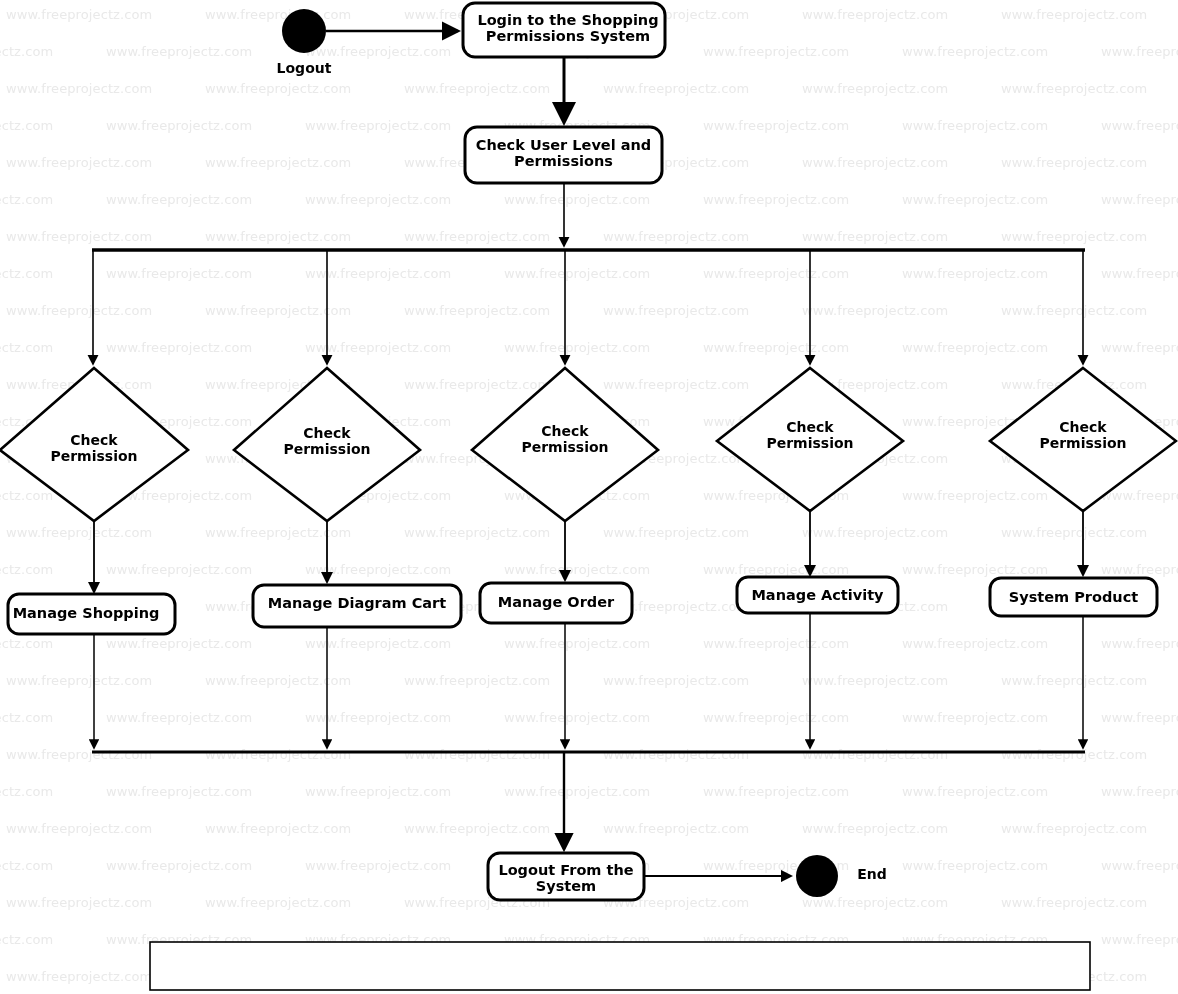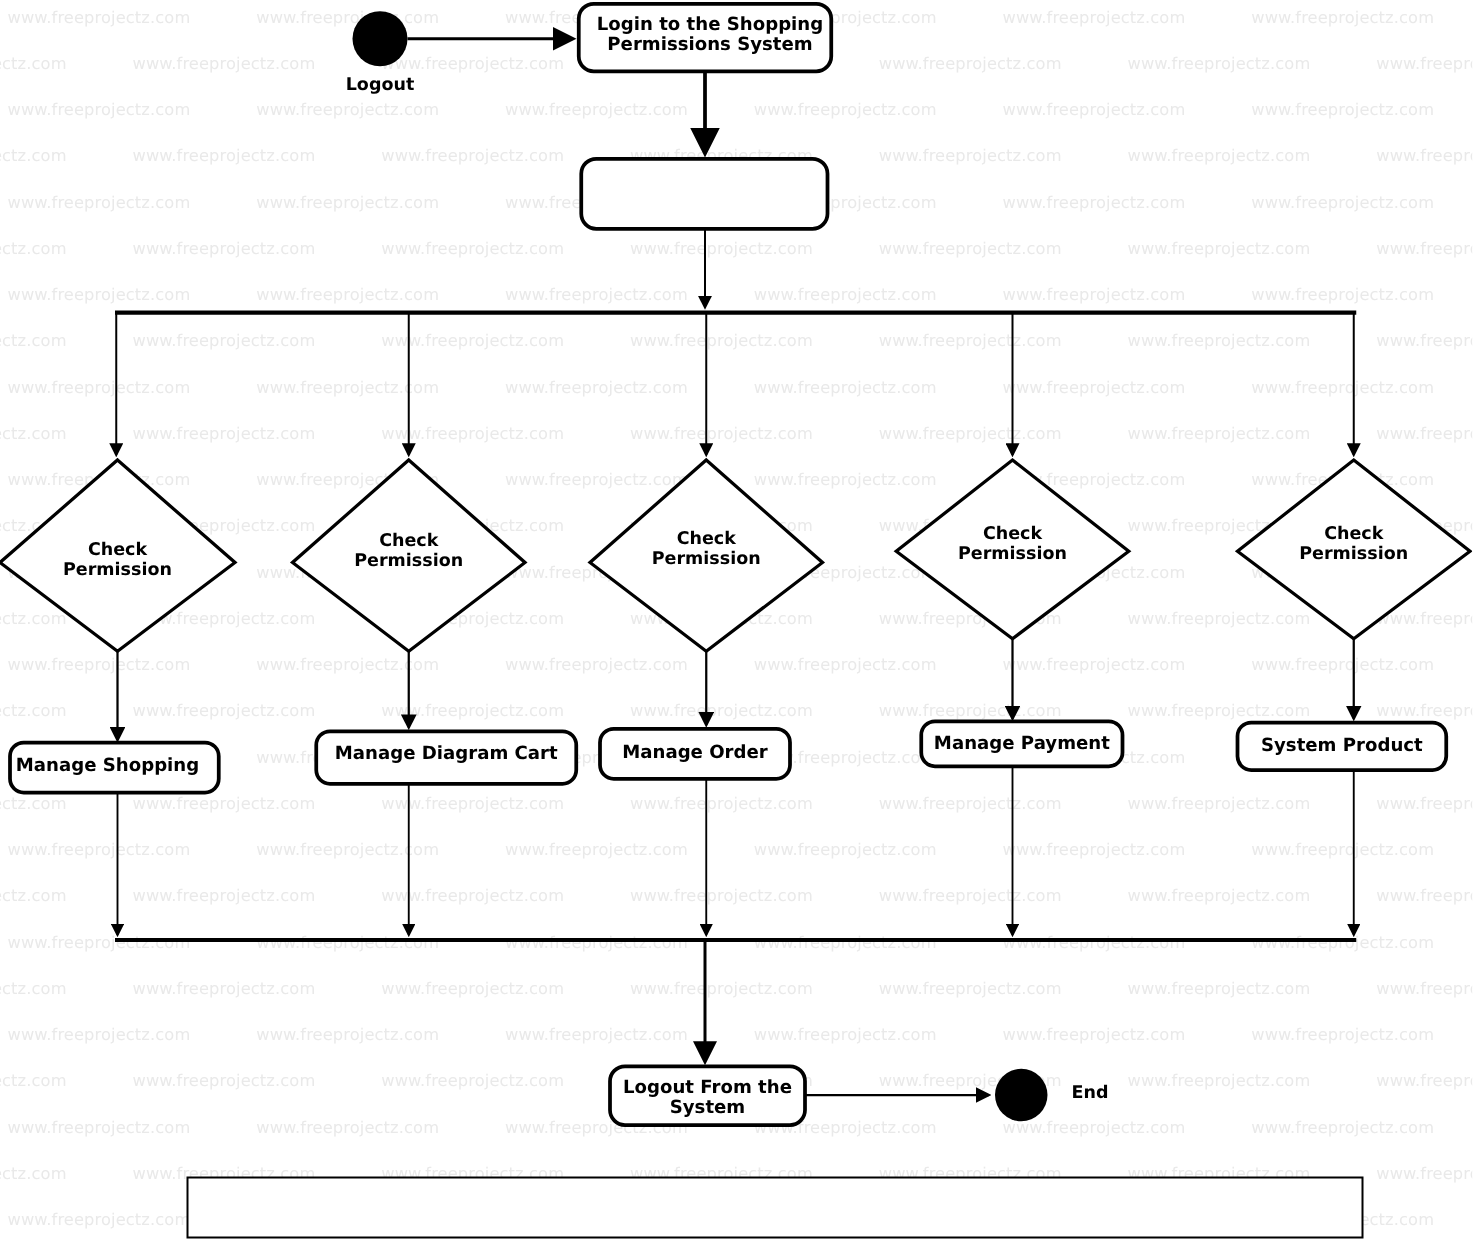--- a/index.html
+++ b/index.html
@@ -317,20 +317,24 @@
   </svg>
 
   <div class="node-label term-label" style="left:274px; top:61px; width:60px;">Logout</div>
   <div class="node-label term-label" style="left:848px; top:867px; width:48px; text-align:center;">End</div>
 
   <div class="node-label act-label" style="left:463px; top:12px; width:210px;">
     <div>Login to the Shopping</div>
     <div>Permissions System</div>
   </div>
 
+  <div class="node-label act-label" style="left:465px; top:137px; width:197px;">
+    <div>Check User Level and</div>
+    <div>Permissions</div>
+  </div>
 
   <div class="node-label dia-label" style="left:24px; top:433px; width:140px;">
     <div>Check</div>
     <div>Permission</div>
   </div>
   <div class="node-label dia-label" style="left:257px; top:426px; width:140px;">
     <div>Check</div>
     <div>Permission</div>
   </div>
   <div class="node-label dia-label" style="left:495px; top:424px; width:140px;">
@@ -342,21 +346,21 @@
     <div>Permission</div>
   </div>
   <div class="node-label dia-label" style="left:1013px; top:420px; width:140px;">
     <div>Check</div>
     <div>Permission</div>
   </div>
 
   <div class="node-label act-label" style="left:8px; top:605px; width:156px;">Manage Shopping</div>
   <div class="node-label act-label" style="left:253px; top:595px; width:208px;">Manage Diagram Cart</div>
   <div class="node-label act-label" style="left:480px; top:594px; width:152px;">Manage Order</div>
-  <div class="node-label act-label" style="left:737px; top:587px; width:161px;">Manage Payment</div>
+  <div class="node-label act-label" style="left:737px; top:587px; width:161px;">Manage Activity</div>
   <div class="node-label act-label" style="left:990px; top:589px; width:167px;">System Product</div>
 
   <div class="node-label act-label" style="left:488px; top:862px; width:156px;">
     <div>Logout From the</div>
     <div>System</div>
   </div>
 
 
 </div>
 

